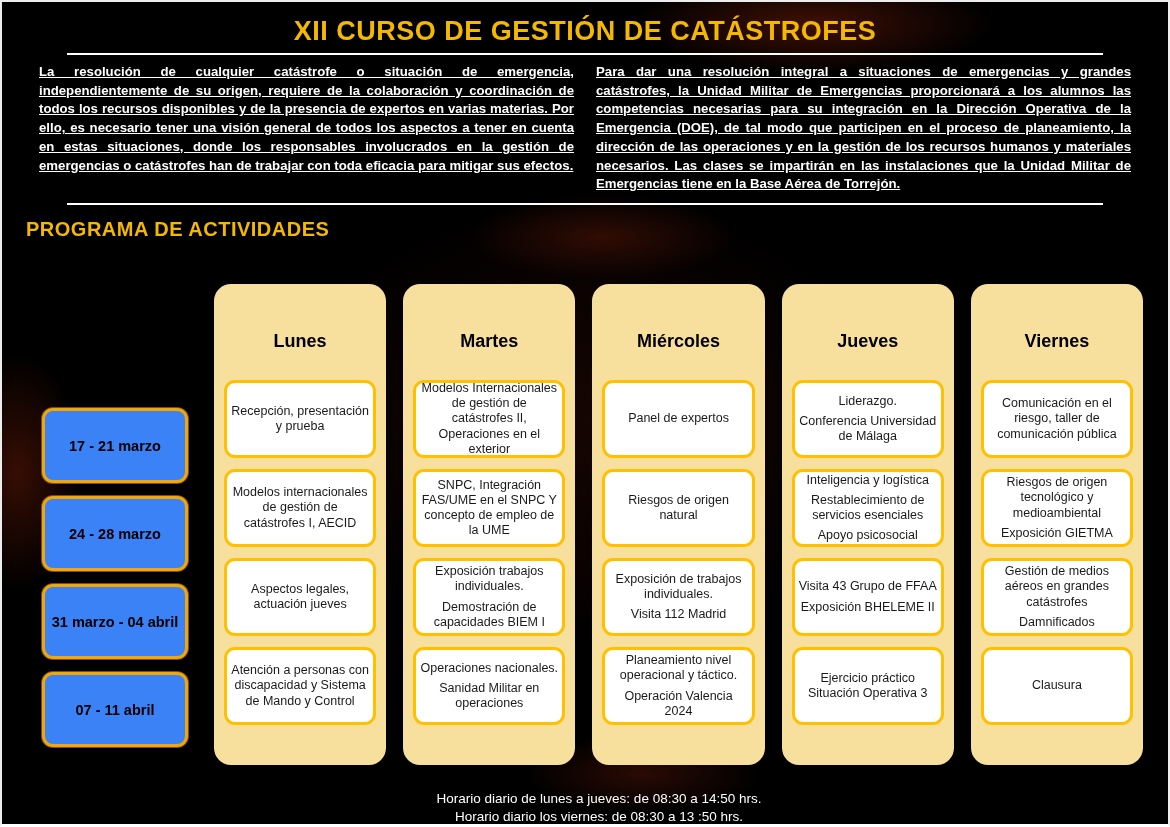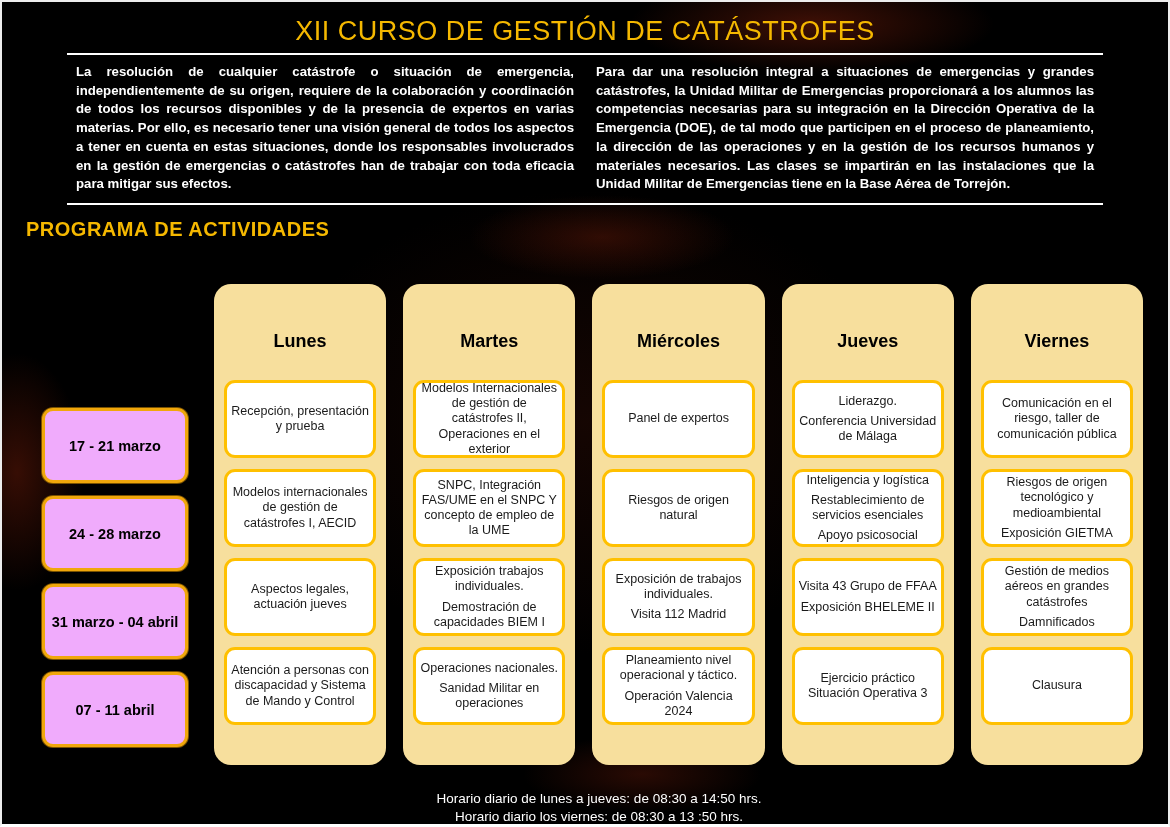--- a/index.html
+++ b/index.html
@@ -21,27 +21,27 @@
       radial-gradient(ellipse 190px 60px at 600px 235px, rgba(120,30,10,0.38), rgba(0,0,0,0) 70%),
       radial-gradient(ellipse 95px 170px at 15px 470px,  rgba(130,32,10,0.42), rgba(0,0,0,0) 70%),
       radial-gradient(ellipse 170px 55px at 640px 772px, rgba(110,28,10,0.38), rgba(0,0,0,0) 70%),
       radial-gradient(ellipse 430px 310px at 585px 420px,rgba(70,18,7,0.30),  rgba(0,0,0,0) 75%);
   }
 
   .content { position:relative; z-index:1; height:100%; }
 
   .course-title {
     margin:14px 30px 6px; text-align:center;
-    color:var(--gold,#F5B800); font-size:27px; font-weight:normal; letter-spacing:0.5px;
+    color:var(--gold,#F5B800); font-size:27px; font-weight:bold; letter-spacing:0.5px;
   }
   .rule { border:none; border-top:2px solid #ffffff; margin:0 65px; }
   .rule.title-rule { margin-top:4px; }
 
   .intro {
-    display:flex; gap:22px; margin:8px 74px 0; color:#ffffff;
+    display:flex; gap:22px; margin:8px 37px 0; color:#ffffff;text-decoration:underline;
   }
   .intro p {
     flex:1; text-align:justify; font-size:13.2px; line-height:1.42; font-weight:bold;
   }
   .rule.intro-rule { margin-top:9px; }
 
   .program-heading {
     margin-top:13px; text-align:left;
     color:var(--gold,#F5B800); font-size:20px; font-weight:bold; letter-spacing:0.5px;padding-left:24px;
   }
@@ -49,21 +49,21 @@
   .program {
     position:absolute; top:268px; left:40px; right:25px;
     display:flex; gap:17px; align-items:flex-start;
   }
 
   .weeks-col {
     width:146px; flex:0 0 146px; margin-right:9px;
     padding-top:124px; display:flex; flex-direction:column; gap:13px;
   }
   .date-box {
-    height:75px; background:#f0abfc; border:3.5px solid var(--date-border,#F0A70B);
+    height:75px; background:#3b82f6; border:3.5px solid var(--date-border,#F0A70B);
     border-radius:11px; display:flex; align-items:center; justify-content:center;
     box-shadow:0 0 0 1px #7a5200;
   }
   .date-box span { font-size:14.5px; font-weight:bold; color:#000; text-align:center; }
 
   .day-panel {
     flex:1; height:481px; background:var(--panel,#F7DF9D);
     border-radius:17px; padding:0 10px 15px;
     display:flex; flex-direction:column;
   }

